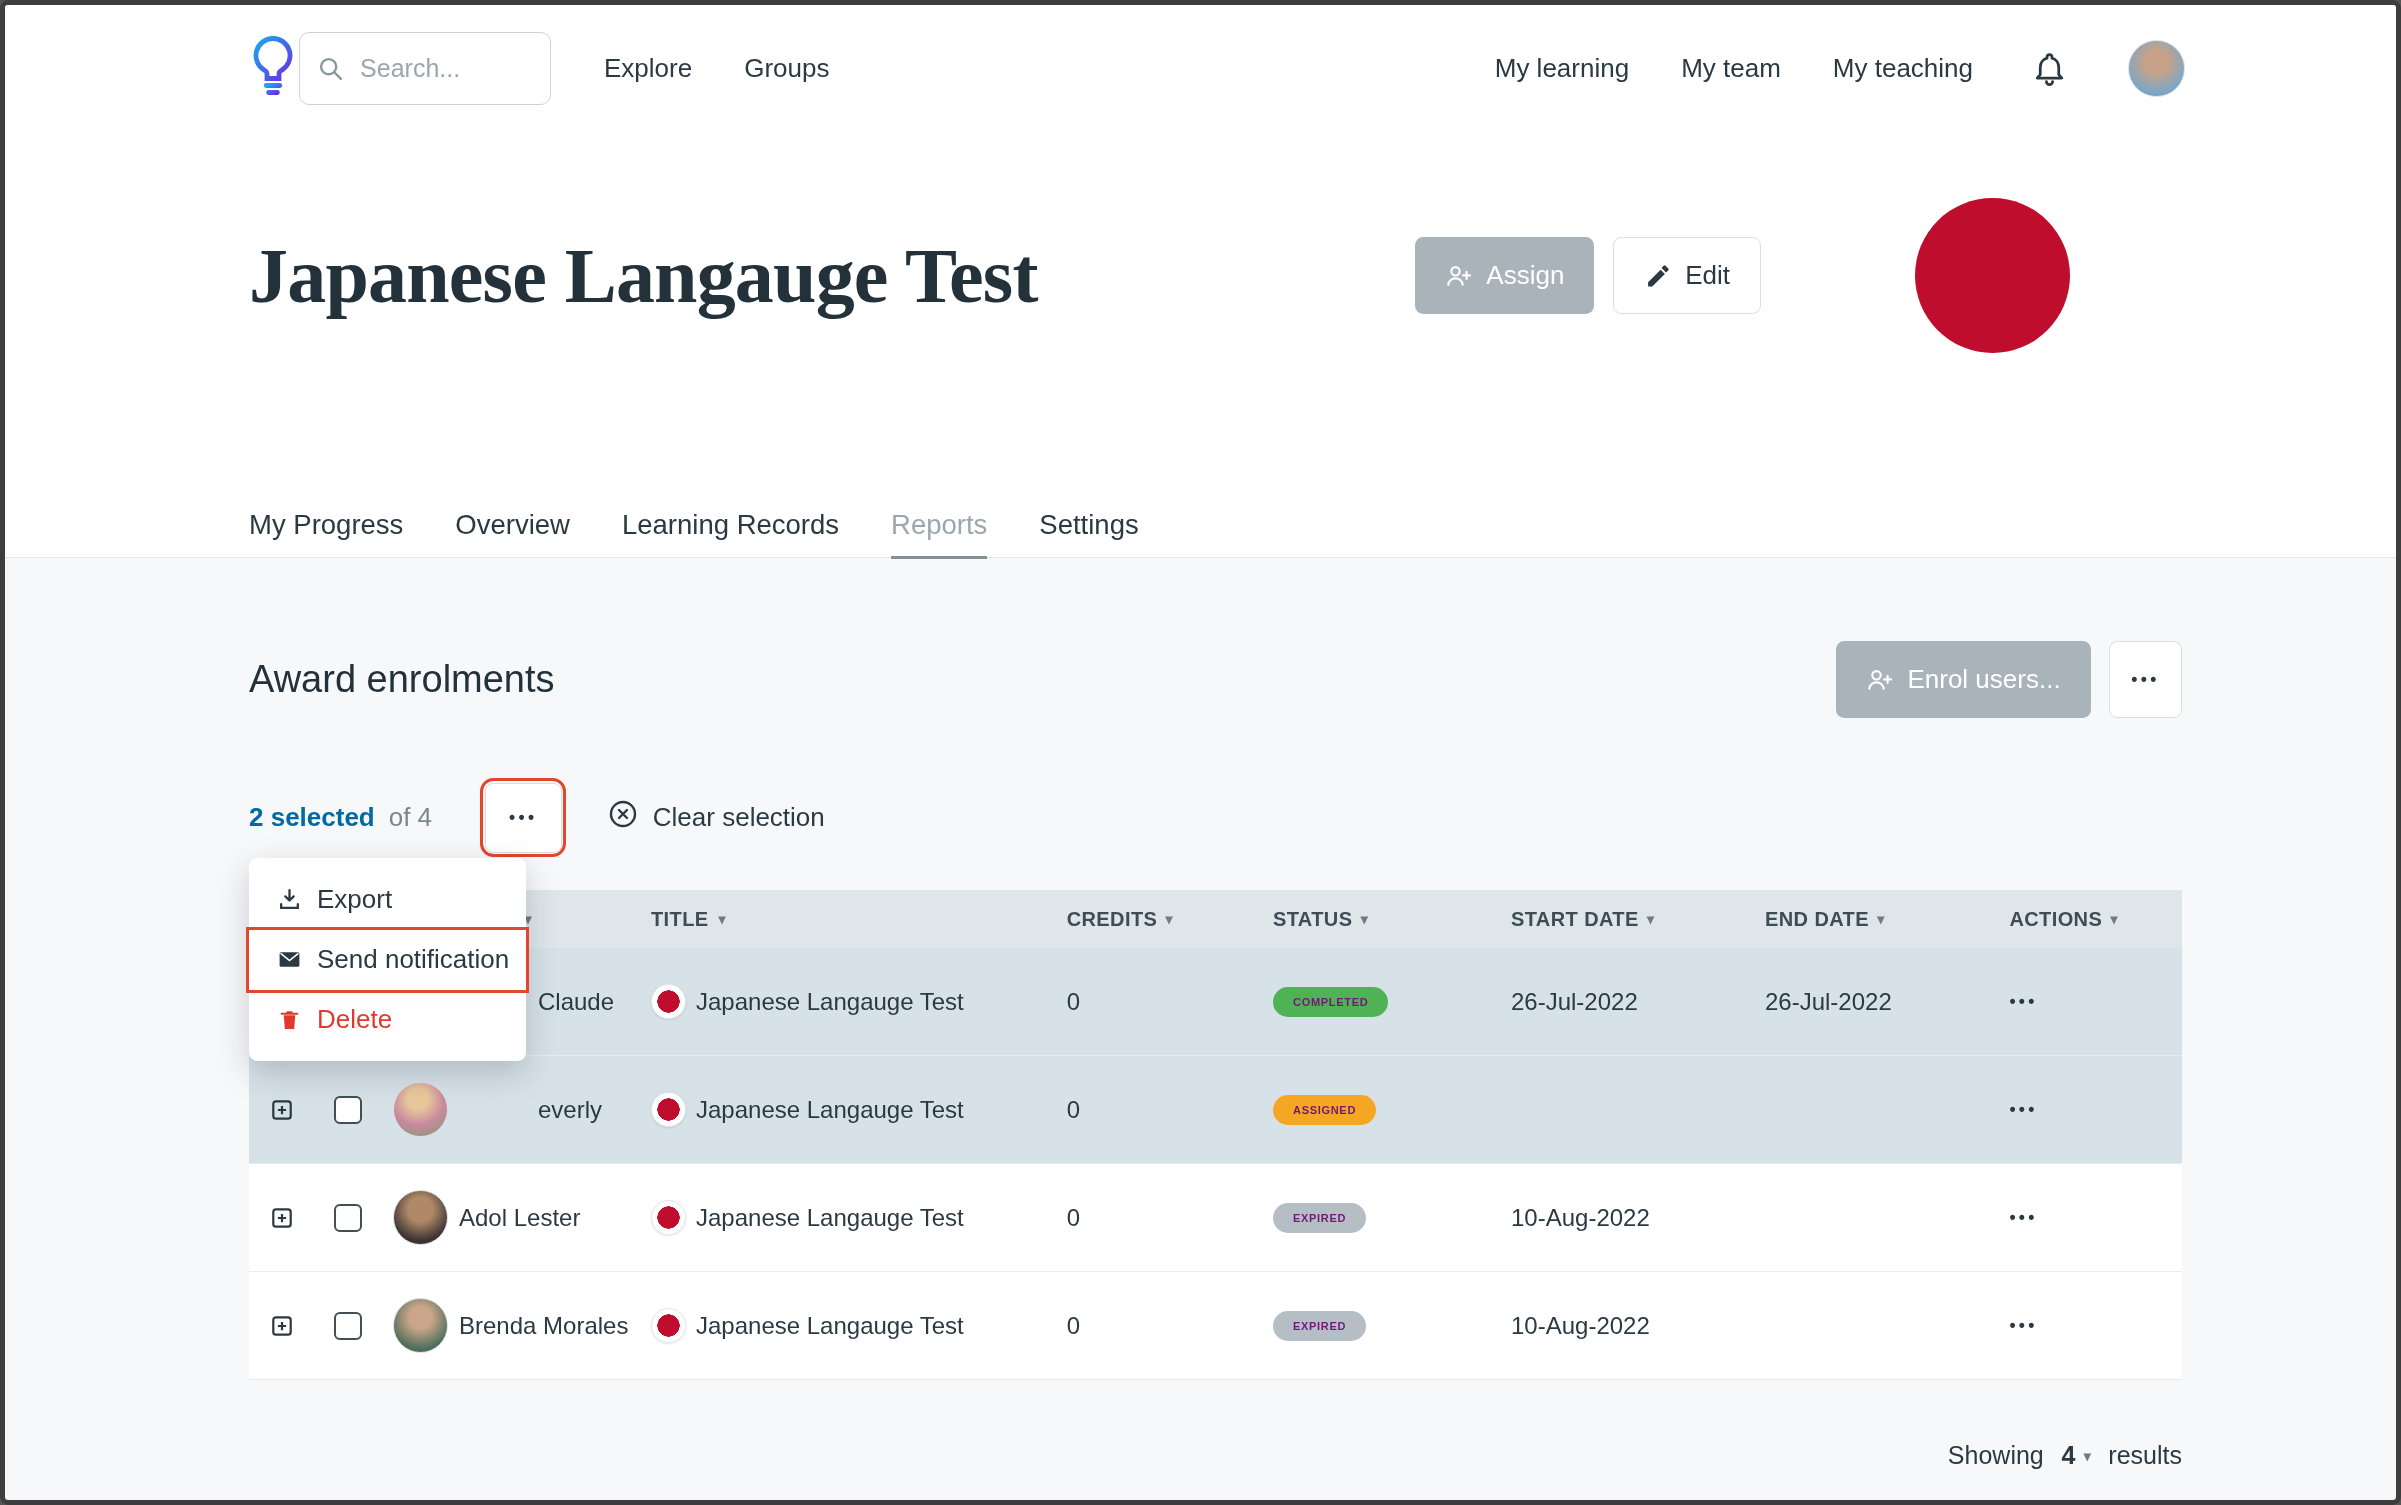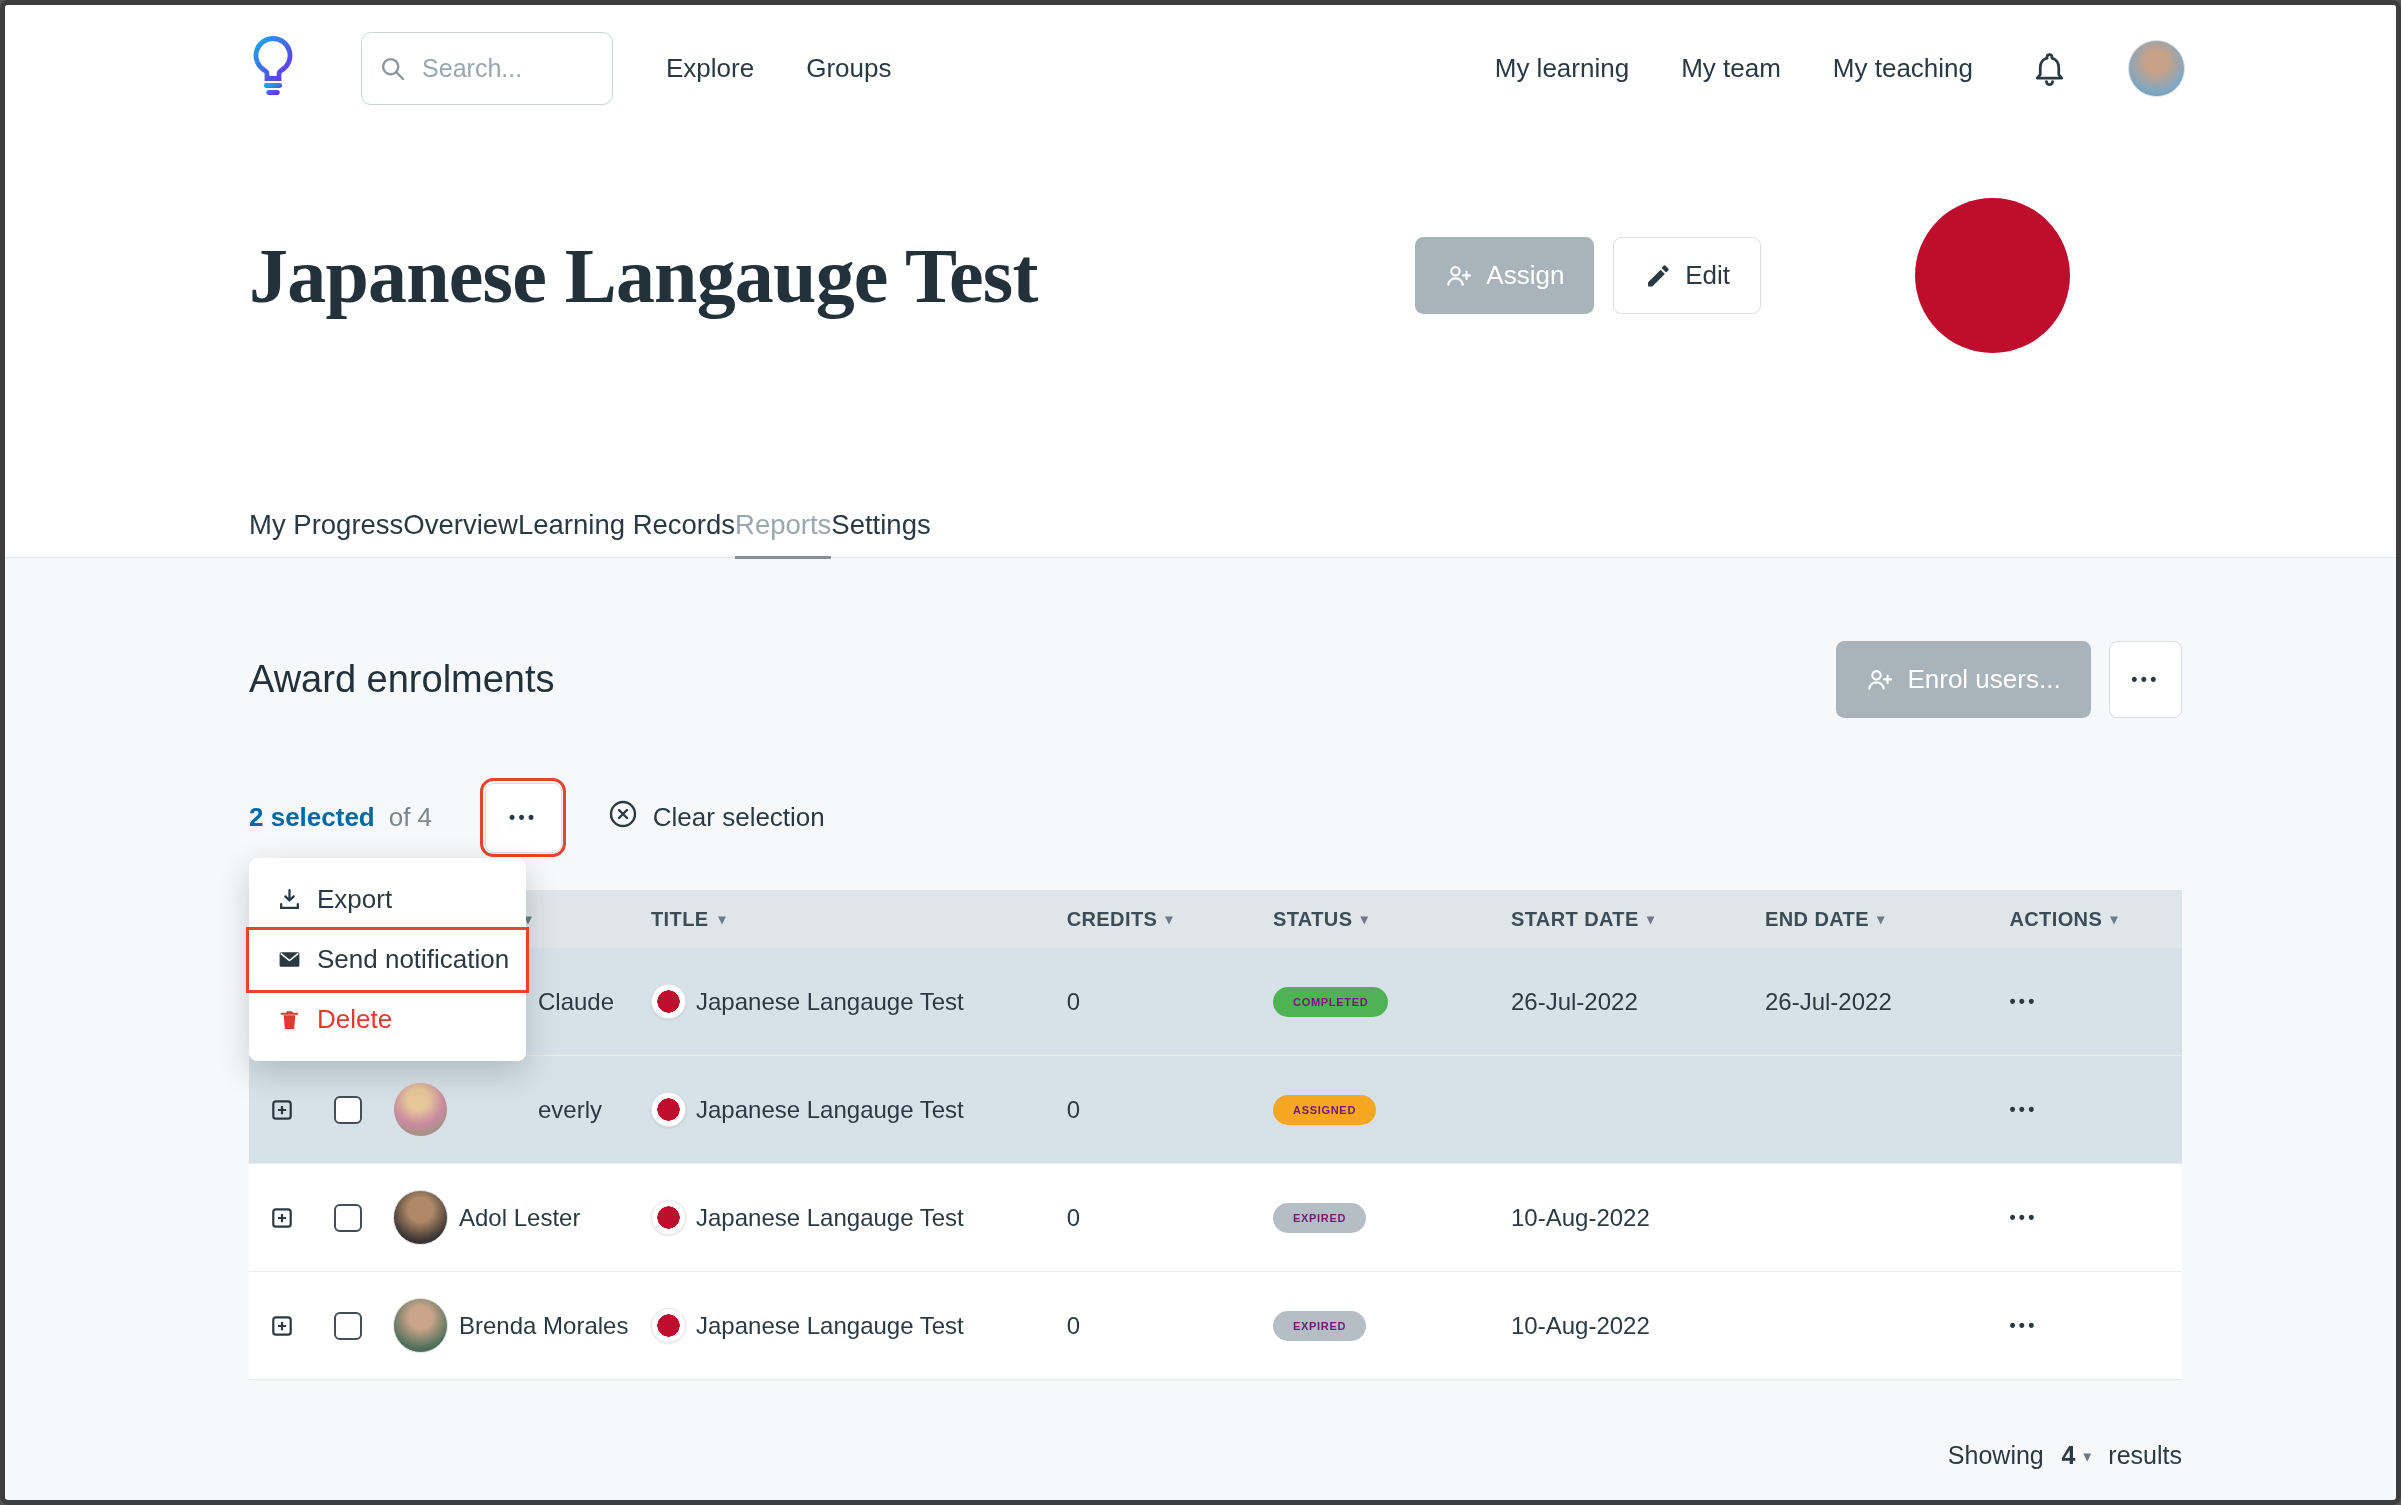--- a/index.html
+++ b/index.html
@@ -22,21 +22,21 @@
   }
 
   
   .navbar{
     position:relative;height:127px;background:#fff;
     display:flex;align-items:center;padding:0 211px 0 244px;z-index:5;
   }
   .nav-logo{width:50px;height:77px;display:flex;align-items:center}
   .nav-logo svg{width:48px;height:73px}
   .search-box{
-    margin-left:62px;width:252px;height:73px;border:1.7px solid #ccd4d8;border-radius:10px;
+    width:252px;height:73px;border:1.7px solid #ccd4d8;border-radius:10px;
     display:flex;align-items:center;padding:0 16.7px;background:#fff;
   }
   .search-ic{display:flex;color:#8a959c;margin-right:13.4px}
   .search-ic svg{width:28px;height:28px}
   .search-input{
     border:none;outline:none;width:159px;font-size:25px;color:var(--ink);
     font-family:"Liberation Sans",sans-serif;background:transparent;
   }
   .search-input::placeholder{color:#9aa6ad}
   .nav-links{display:flex;align-items:center;gap:52px;margin-left:53px}
@@ -71,21 +71,21 @@
   .btn-ic{display:flex}
   .btn-ic svg{width:28px;height:28px}
   .flag-circle{
     width:155px;height:155px;border-radius:50%;background:var(--flag);
     margin-left:154px;margin-right:115px;flex:none;
   }
 
   
   .tabs{
     height:52px;background:#fff;border-bottom:1.7px solid #e3e7ea;
-    display:flex;align-items:flex-end;padding:0 244px;text-align:center;
+    display:flex;align-items:flex-end;gap:52px;padding:0 244px;text-align:center;
   }
   .tab{
     font-size:27.5px;color:var(--ink);text-decoration:none;padding-bottom:15px;
     white-space:nowrap;border-bottom:3.3px solid transparent;margin-bottom:-1.7px;
   }
   .tab.active{color:#9aa7ae;border-bottom-color:#848f96}
 
   
   .content{padding:83px 214px 0 244px}
   .content-head{display:flex;align-items:center;justify-content:space-between}

